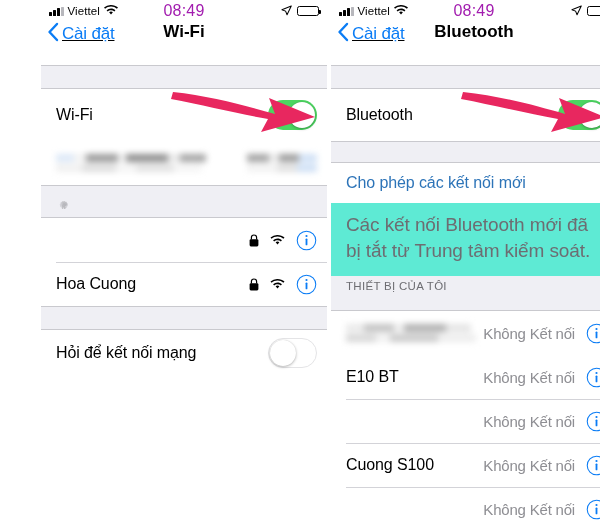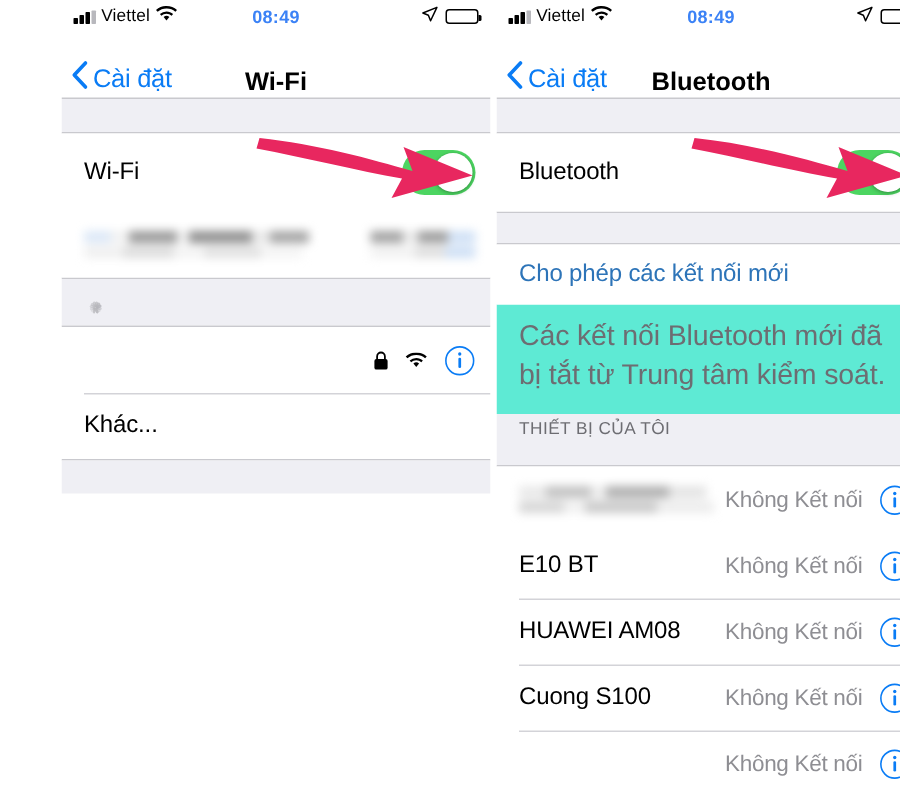--- a/index.html
+++ b/index.html
@@ -22,37 +22,37 @@
   .sb-left { display: flex; align-items: center; gap: 4px; }
   .bars { display: flex; align-items: flex-end; gap: 1.5px; height: 9px; }
   .bars i { width: 2.5px; background: #000; border-radius: 0.5px; display: block; }
   .bars i:nth-child(1) { height: 3.5px; }
   .bars i:nth-child(2) { height: 5.5px; }
   .bars i:nth-child(3) { height: 7.5px; }
   .bars i:nth-child(4) { height: 9px; background: #b8b8bd; }
   .carrier { font-size: 11.5px; color: #000; letter-spacing: 0.1px; }
   .sb-center {
     position: absolute; left: 0; right: 0; text-align: center;
-    font-size: 12px; font-weight: bold; color: #3b82f6; letter-spacing: 0.2px;
+    font-size: 16px; font-weight: normal; color: #a21caf; letter-spacing: 0.2px;
   }
   .sb-right { margin-left: auto; display: flex; align-items: center; gap: 5px; position: relative; z-index: 2; }
   .battery {
     width: 22px; height: 10.5px; border: 1.2px solid #000; border-radius: 2.5px;
     position: relative; padding: 1px;
   }
   .battery::after {
     content: ""; position: absolute; right: -3px; top: 3px;
     width: 1.8px; height: 4px; background: #000; border-radius: 0 1px 1px 0;
   }
   .battery .fill { background: #000; height: 100%; border-radius: 1px; }
 
   
   .navbar {
     height: 44px; background: #ffffff; position: relative;
-    display: flex; align-items: flex-end; border-bottom: 1px solid #c9c9ce;
+    display: flex; align-items: flex-start; border-bottom: 1px solid #c9c9ce; text-decoration: underline;
   }
   .back {
     display: flex; align-items: center; gap: 3px;
     padding-left: 6px; color: #0a7cf5; cursor: pointer;
   }
   .chev { display: block; }
   .back-label { font-size: 17px; color: #0a7cf5; letter-spacing: -0.2px; }
   .nav-title {
     position: absolute; left: 0; right: 0; text-align: center;
     font-size: 17px; font-weight: bold; color: #000;
@@ -237,26 +237,58 @@
           <span class="icon-info">
               <svg width="21" height="21" viewBox="0 0 22 22">
                 <circle cx="11" cy="11" r="9.7" fill="none" stroke="#0a7cf5" stroke-width="1.1"></circle>
                 <circle cx="11" cy="6.3" r="1.15" fill="#0a7cf5"></circle>
                 <rect x="10.05" y="8.9" width="1.9" height="7.2" rx="0.9" fill="#0a7cf5"></rect>
               </svg>
             </span>
         </span>
       </div>
       <div class="row">
-        <span class="row-label">Khác...</span>
+        <span class="row-label">Hoa Cuong</span>
+        <span class="row-right">
+          <span class="icon-lock">
+              <svg width="10" height="13" viewBox="0 0 10 13">
+                <path d="M2.4 5.4V3.6a2.6 2.6 0 0 1 5.2 0v1.8" fill="none" stroke="#000" stroke-width="1.2"></path>
+                <rect x="0.6" y="5.3" width="8.8" height="7.1" rx="1.3" fill="#000"></rect>
+              </svg>
+            </span>
+          <span class="icon-wifi">
+              <svg width="15" height="11" viewBox="0 0 14 11">
+                <path d="M7 9.6 5.1 7.3a3 3 0 0 1 3.8 0L7 9.6z" fill="#000"></path>
+                <path d="M7 5.2c-1.3 0-2.5.5-3.4 1.3l-1-1.2A6.6 6.6 0 0 1 7 3.6c1.7 0 3.2.6 4.4 1.7l-1 1.2A5 5 0 0 0 7 5.2z" fill="#000"></path>
+                <path d="M7 1.6c-2.2 0-4.3.8-5.9 2.2L0 2.6A10.2 10.2 0 0 1 7 0c2.7 0 5.2 1 7 2.6l-1.1 1.2A8.6 8.6 0 0 0 7 1.6z" fill="#000"></path>
+              </svg>
+            </span>
+          <span class="icon-info">
+              <svg width="21" height="21" viewBox="0 0 22 22">
+                <circle cx="11" cy="11" r="9.7" fill="none" stroke="#0a7cf5" stroke-width="1.1"></circle>
+                <circle cx="11" cy="6.3" r="1.15" fill="#0a7cf5"></circle>
+                <rect x="10.05" y="8.9" width="1.9" height="7.2" rx="0.9" fill="#0a7cf5"></rect>
+              </svg>
+            </span>
+        </span>
       </div>
     </div>
 
     <div class="gap" style="height:22px"></div>
 
+    <div class="group nb">
+      <div class="row" style="min-height:46px">
+        <span class="row-label">Hỏi để kết nối mạng</span>
+        <span class="row-right">
+          <span class="toggle off">
+              <span class="knob"></span>
+            </span>
+        </span>
+      </div>
+    </div>
 
     <div class="arrow-ann">
       <svg width="150" height="46" viewBox="0 0 150 46">
         <path d="M4 4 C 42 8, 78 18, 106 26 L 100 10 L 146 29 L 92 44 L 99 31 C 70 26, 34 17, 2 11 Z" fill="#e8275f"></path>
       </svg>
     </div>
   </div>
 
   <div class="phone right">
 
@@ -351,21 +383,20 @@
           <span class="icon-info">
               <svg width="21" height="21" viewBox="0 0 22 22">
                 <circle cx="11" cy="11" r="9.7" fill="none" stroke="#0a7cf5" stroke-width="1.1"></circle>
                 <circle cx="11" cy="6.3" r="1.15" fill="#0a7cf5"></circle>
                 <rect x="10.05" y="8.9" width="1.9" height="7.2" rx="0.9" fill="#0a7cf5"></rect>
               </svg>
             </span>
         </span>
       </div>
       <div class="row">
-        <span class="row-label">HUAWEI AM08</span>
         <span class="row-right">
           <span class="row-status">Không Kết nối</span>
           <span class="icon-info">
               <svg width="21" height="21" viewBox="0 0 22 22">
                 <circle cx="11" cy="11" r="9.7" fill="none" stroke="#0a7cf5" stroke-width="1.1"></circle>
                 <circle cx="11" cy="6.3" r="1.15" fill="#0a7cf5"></circle>
                 <rect x="10.05" y="8.9" width="1.9" height="7.2" rx="0.9" fill="#0a7cf5"></rect>
               </svg>
             </span>
         </span>

